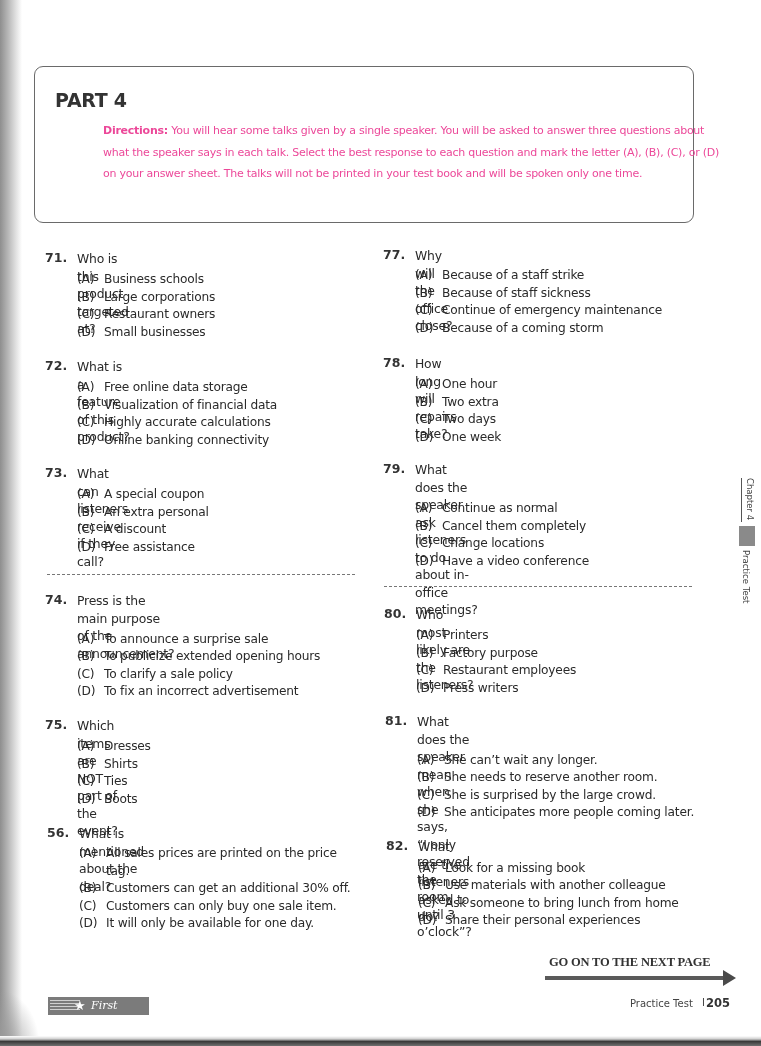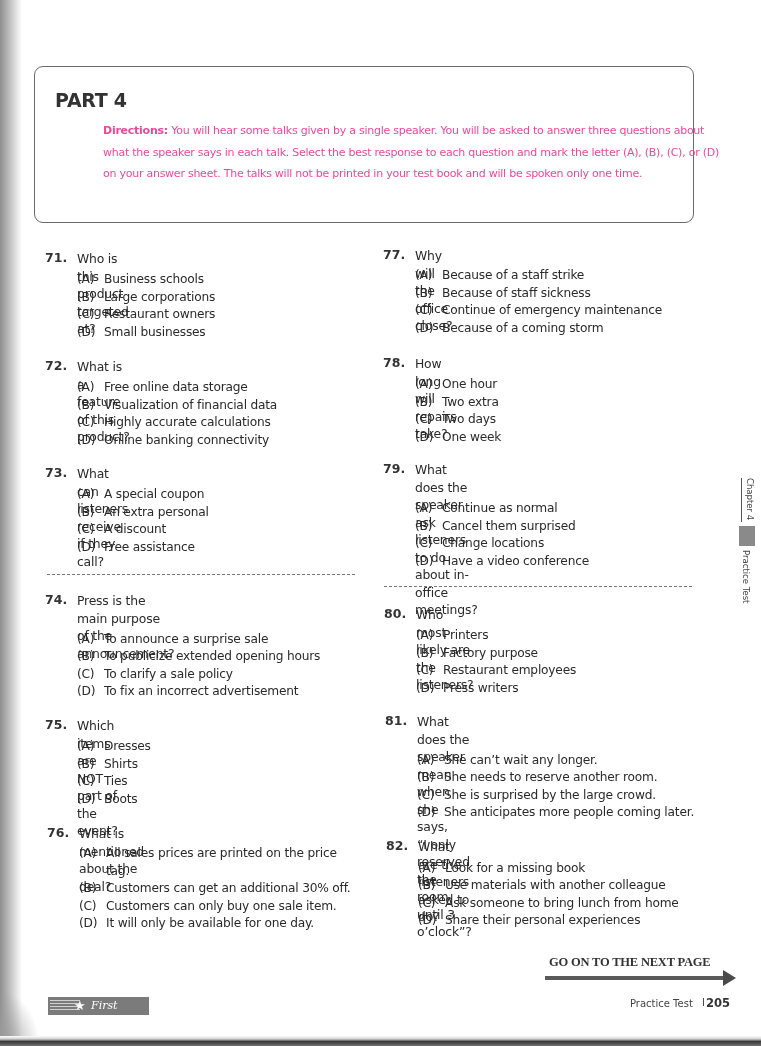--- a/index.html
+++ b/index.html
@@ -215,21 +215,21 @@
       <span class="opt-letter">(C)</span>
       <span class="opt-text">Ties</span>
     </div>
   <div class="opt" style="top:73.5px">
       <span class="opt-letter">(D)</span>
       <span class="opt-text">Boots</span>
     </div>
 </div>
 
 <div class="q-block" style="left:47px; top:825px;">
-  <span class="q-num">76.</span>
+  <span class="q-num">56.</span>
   <span class="q-text">What is mentioned about the deal?</span>
   <div class="opt" style="top:20px">
       <span class="opt-letter">(A)</span>
       <span class="opt-text">All sales prices are printed on the price
 tag.</span>
     </div>
   <div class="opt" style="top:55px">
       <span class="opt-letter">(B)</span>
       <span class="opt-text">Customers can get an additional 30% off.</span>
     </div>
@@ -288,21 +288,21 @@
 <div class="q-block" style="left:383px; top:461px;">
   <span class="q-num">79.</span>
   <span class="q-text">What does the speaker ask listeners to do
 about in-office meetings?</span>
   <div class="opt" style="top:39px">
       <span class="opt-letter">(A)</span>
       <span class="opt-text">Continue as normal</span>
     </div>
   <div class="opt" style="top:56.5px">
       <span class="opt-letter">(B)</span>
-      <span class="opt-text">Cancel them surprised</span>
+      <span class="opt-text">Cancel them completely</span>
     </div>
   <div class="opt" style="top:74px">
       <span class="opt-letter">(C)</span>
       <span class="opt-text">Change locations</span>
     </div>
   <div class="opt" style="top:91.5px">
       <span class="opt-letter">(D)</span>
       <span class="opt-text">Have a video conference</span>
     </div>
 </div>

